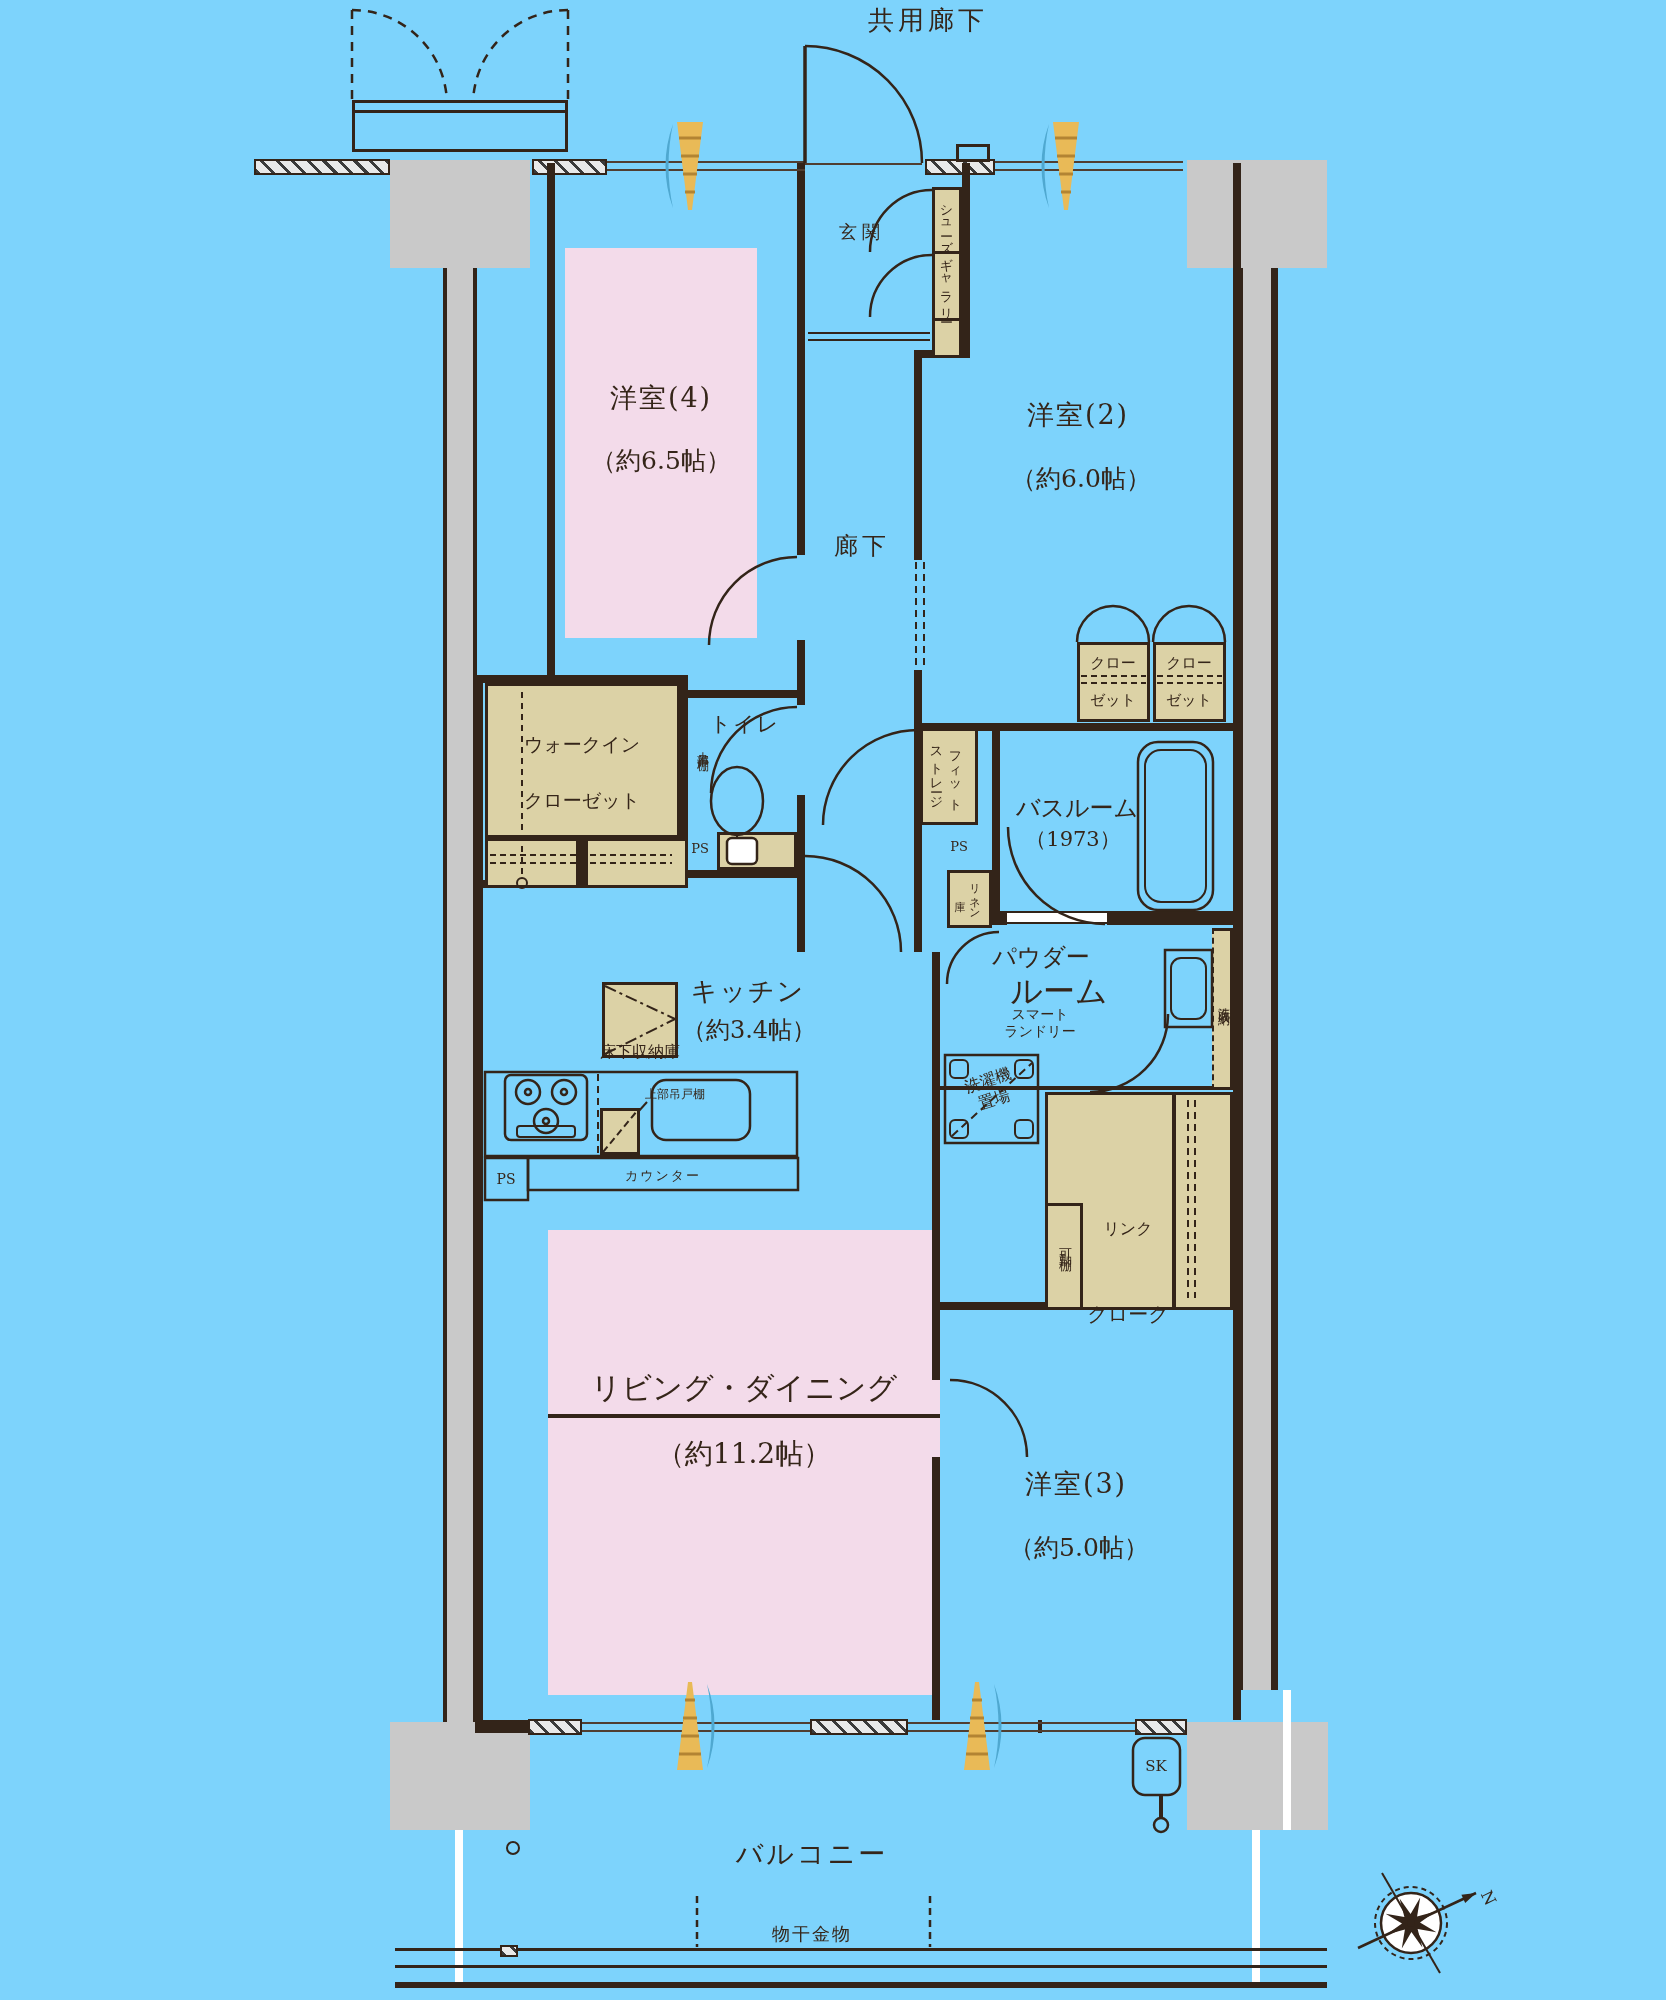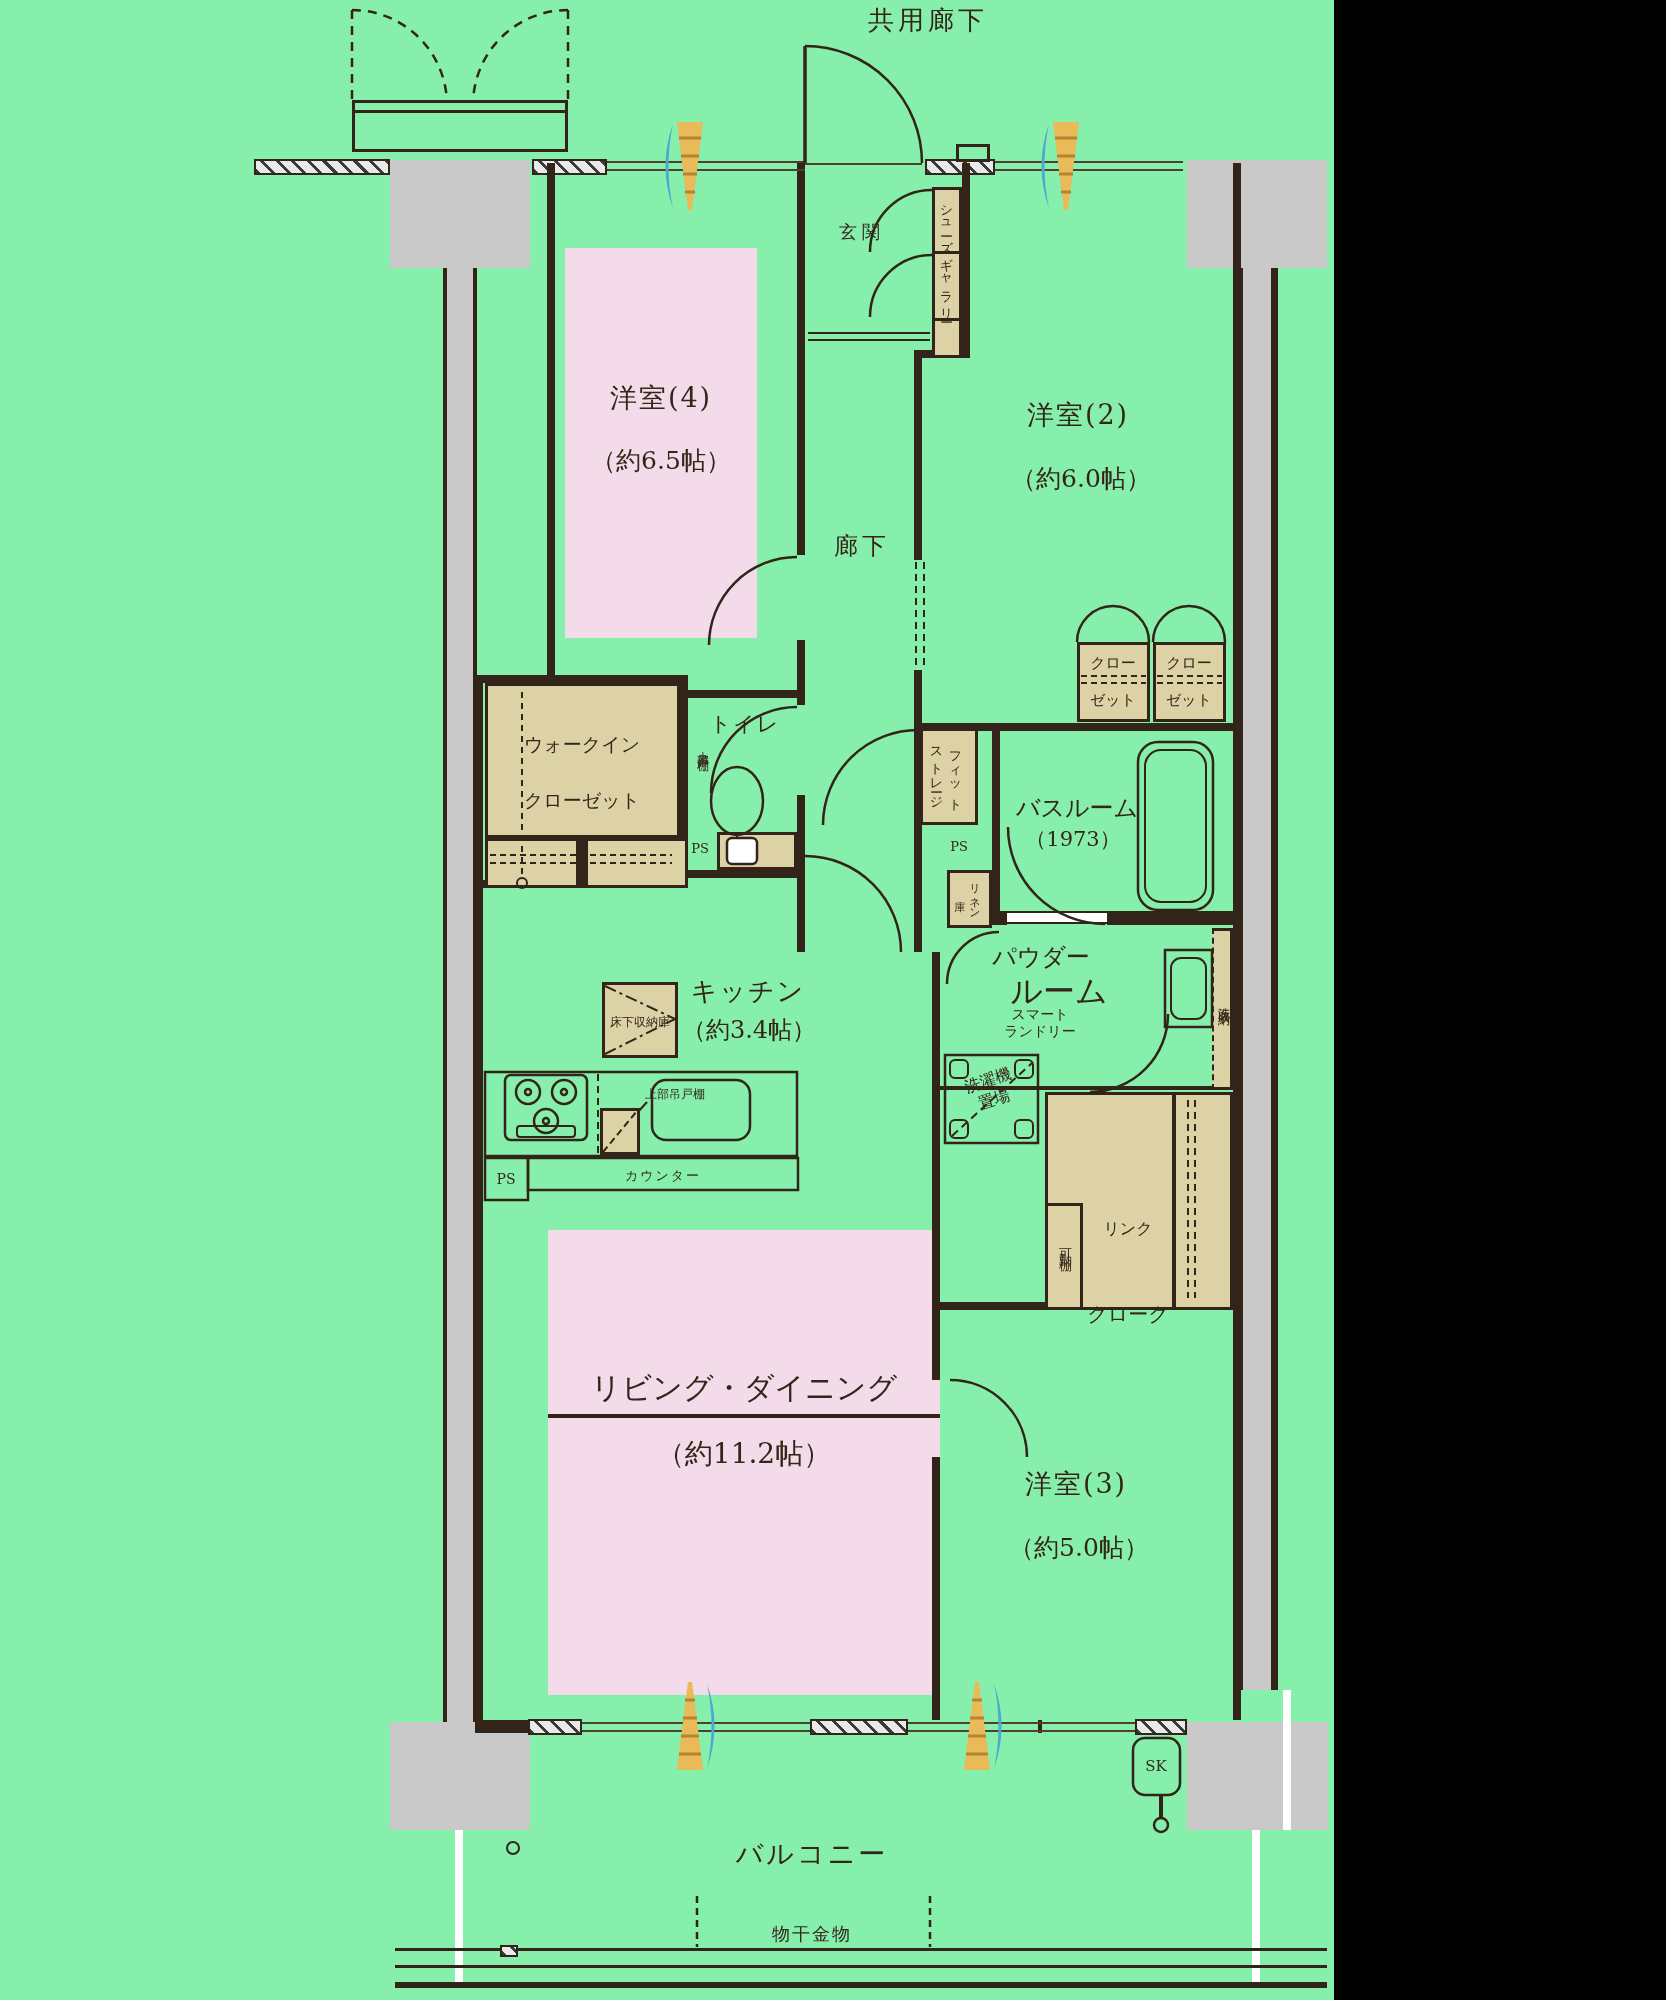--- a/index.html
+++ b/index.html
@@ -1,16 +1,16 @@
 <!DOCTYPE html>
 <html><head>
 <meta charset="utf-8">
 <style>
   html,body{margin:0;padding:0;background:#000;}
-  #plan{position:relative;width:1334px;height:2000px;background:#86efac;overflow:hidden;
+  #plan{position:relative;width:1666px;height:2000px;background:#7dd3fc;overflow:hidden;
         font-family:"DejaVu Serif",serif;}
   .wall{position:absolute;background:#332419;}
   .grey{position:absolute;background:#c9c9c9;}
   .greyb{position:absolute;background:#332419;}
   .pink{position:absolute;background:#f3dbea;}
   .tan{position:absolute;background:#dcd2a6;border:3px solid #332419;box-sizing:border-box;}
   .hatch{position:absolute;background:repeating-linear-gradient(45deg,#3b3b3b 0 3px,#e9e9e9 3px 11px);
          border:2px solid #332419;box-sizing:border-box;}
   .white{position:absolute;background:#fff;}
   .lbl{position:absolute;color:#352519;transform:translate(-50%,-50%);white-space:nowrap;
@@ -270,21 +270,21 @@
     <span style="display:block">置場</span>
   </div>
   <div class="vlbl" style="left:1215px;top:998px;font-size:12px;letter-spacing:2px">洗面収納</div>
 
   <div class="lbl" style="left:1128px;top:1229px;font-size:16px">リンク</div>
   <div class="lbl" style="left:1128px;top:1314px;font-size:20px">クローク</div>
   <div class="vlbl" style="left:1056px;top:1238px;font-size:13px;letter-spacing:5px">可動棚</div>
 
   <div class="lbl" style="left:748px;top:991px;font-size:26px;letter-spacing:2px">キッチン</div>
   <div class="lbl" style="left:749px;top:1030px;font-size:24px">（約3.4帖）</div>
-  <div class="lbl" style="left:640px;top:1022px;font-size:12px">床下収納庫</div>
+  <div class="lbl" style="left:640px;top:1052px;font-size:16px">床下収納庫</div>
   <div class="lbl" style="left:675px;top:1094px;font-size:12px">上部吊戸棚</div>
   <div class="lbl" style="left:663px;top:1176px;font-size:13px;letter-spacing:2px">カウンター</div>
   <div class="lbl" style="left:506px;top:1180px;font-size:14px">PS</div>
 
   <div class="lbl" style="left:744px;top:1388px;font-size:30px">リビング・ダイニング</div>
   <div class="lbl" style="left:744px;top:1453px;font-size:28px">（約11.2帖）</div>
 
   <div class="lbl" style="left:1076px;top:1484px;font-size:27px;letter-spacing:2px">洋室(3)</div>
   <div class="lbl" style="left:1079px;top:1548px;font-size:25px">（約5.0帖）</div>
 

